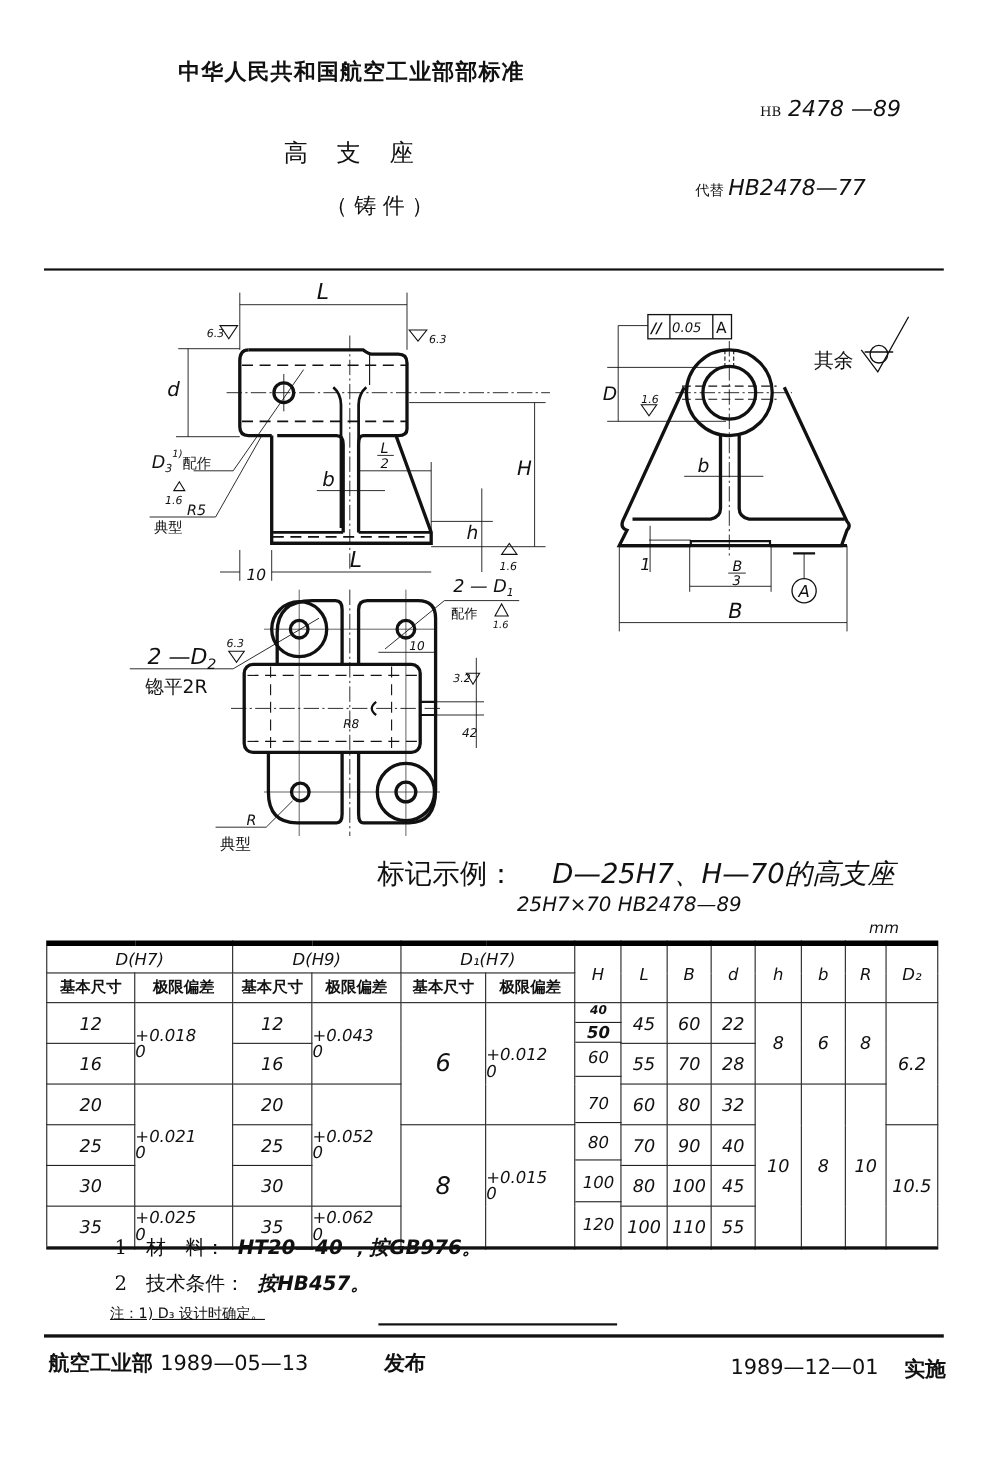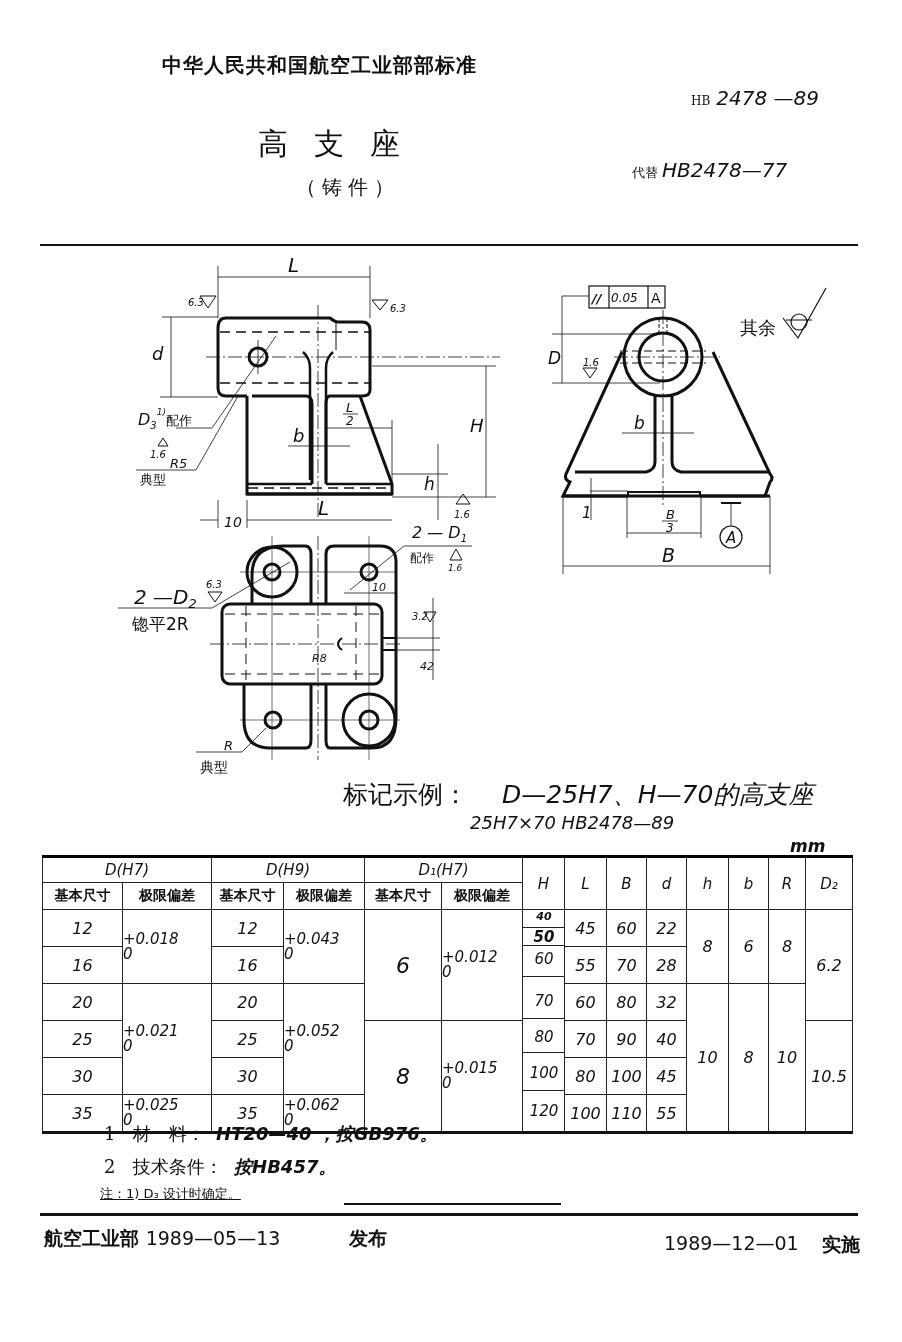--- a/index.html
+++ b/index.html
@@ -2,38 +2,38 @@
 <html><head>
 <meta charset="utf-8">
 <style>
   html, body { margin: 0; padding: 0; background: #fff; }
   body { width: 902px; height: 1342px; position: relative; overflow: hidden;
          font-family: "DejaVu Sans", sans-serif; color: #111; }
   .abs { position: absolute; }
   .hdr-org { left: 162px; top: 52px; font-size: 20px; font-weight: bold; letter-spacing: 1px; }
   .std-no { left: 660px; top: 86px; font-size: 20px; font-style: italic; font-family: "DejaVu Sans", sans-serif; margin-left: 31px; }
   .std-no .pfx { font-size: 12px; font-style: normal; font-family: "DejaVu Serif", serif; margin-right: 6px; }
-  .title { left: 258px; top: 124px; font-size: 30px; letter-spacing: 26px; font-family: "DejaVu Serif", serif; }
+  .title { left: 258px; top: 124px; font-size: 22px; letter-spacing: 26px; font-family: "DejaVu Serif", serif; }
   .subtitle { left: 296px; top: 174px; font-size: 20px; letter-spacing: 6px; font-family: "DejaVu Serif", serif; }
   .replaces { left: 632px; top: 158px; font-size: 20px; font-style: italic; }
   .replaces .pfx { font-size: 13px; font-style: normal; margin-right: 4px; }
   .rule { height: 2px; background: #111; }
   .drawing { left: 0; top: 0; }
   .mark-ex { left: 343px; top: 778px; font-size: 25px; font-family: "DejaVu Serif", serif; }
   .mark-ex .val { font-style: italic; margin-left: 34px; font-family: "DejaVu Sans", sans-serif; }
   .mark-code { left: 470px; top: 812px; font-size: 18px; font-style: italic; }
-  .unit { left: 790px; top: 836px; font-size: 17px; font-style: italic; font-weight: bold; }
+  .unit { left: 790px; top: 836px; font-size: 14px; font-style: italic; }
   table.spec { position: absolute; left: 42px; top: 855px; border-collapse: collapse;
                font-size: 16px; font-style: italic; }
   table.spec td { border: 1px solid #222; text-align: center; padding: 0; height: 36px; }
   table.spec tr.h1 td { height: 24px; font-size: 15px; }
   table.spec tr.h2 td { height: 26px; font-size: 14px; font-style: normal; font-weight: bold; }
   table.spec td.big { font-size: 22px; }
   table.spec td.tol { text-align: left; line-height: 15px; font-size: 15px; }
-  table.spec { border-top: 3px solid #000000; border-bottom: 3px solid #111; }
+  table.spec { border-top: 5px solid #000000; border-bottom: 3px solid #111; }
   .note { font-size: 18px; font-family: "DejaVu Serif", serif; }
   .note i { font-family: "DejaVu Sans", sans-serif; font-weight: bold; }
   .foot { font-size: 19px; font-weight: bold; }
   .hcell { position: absolute; font-size: 15px; font-style: italic; text-align: center; width: 42px; }
 </style>
 </head>
 <body>
 
 <div class="abs hdr-org">中华人民共和国航空工业部部标准</div>
 <div class="abs std-no">

